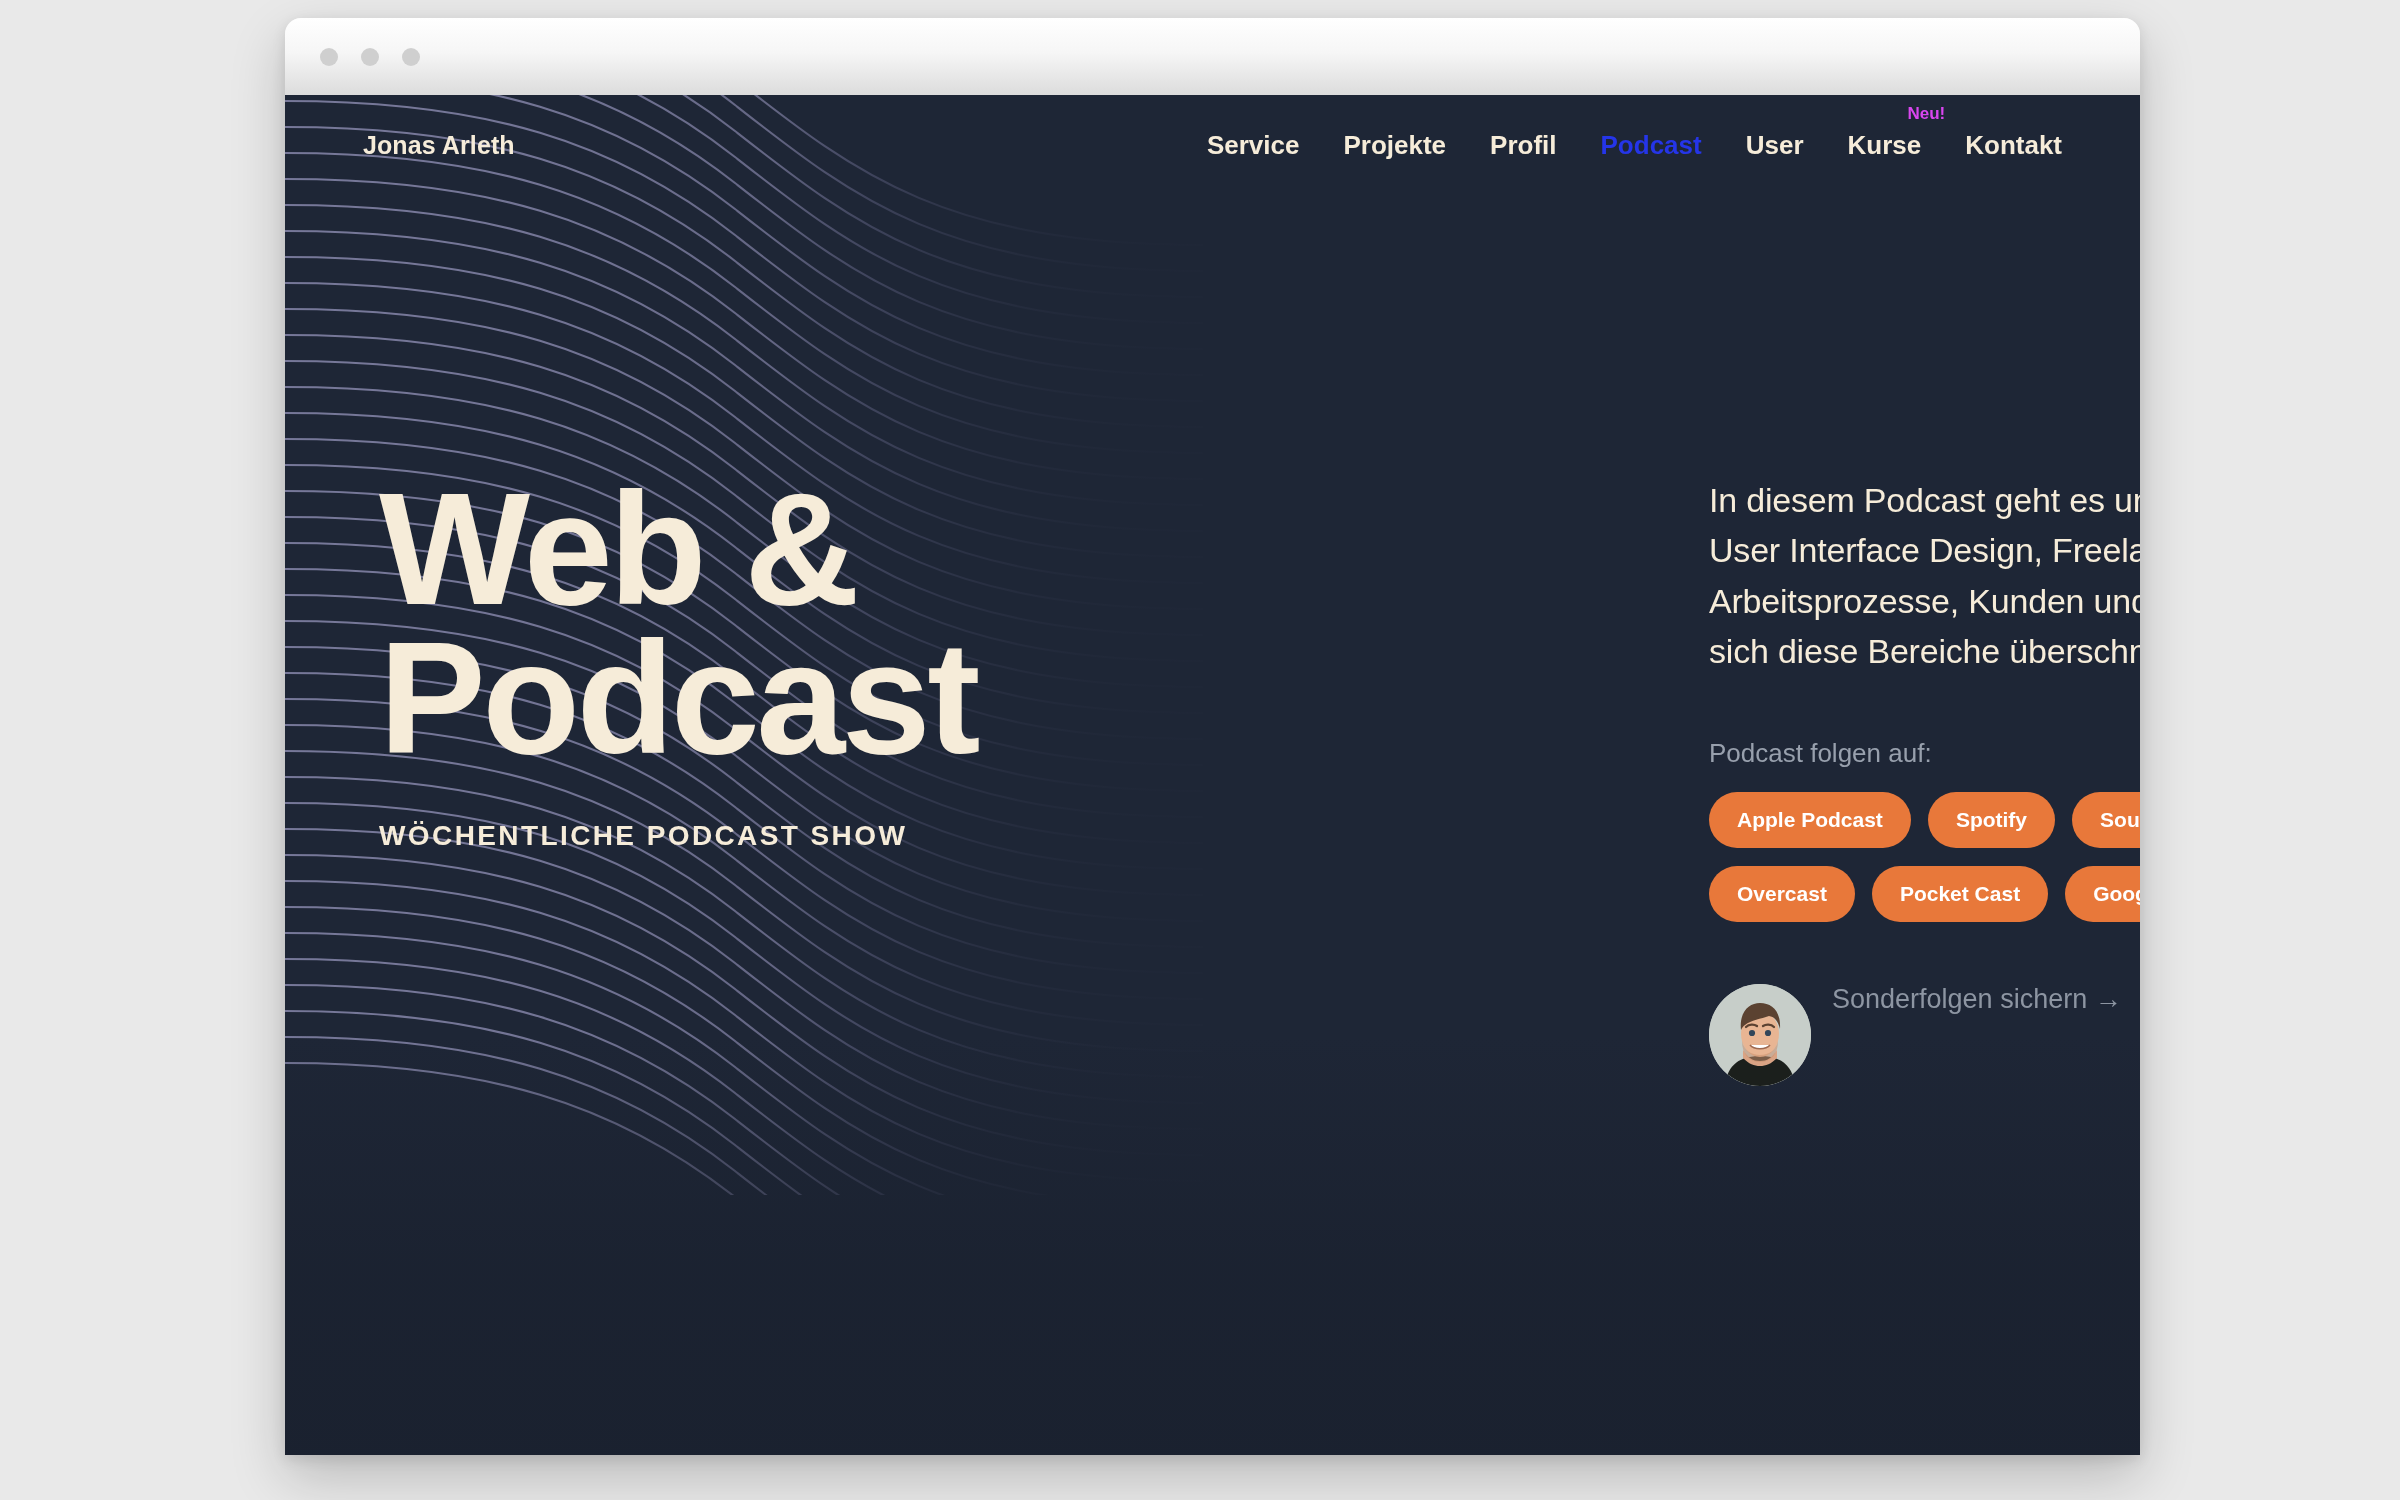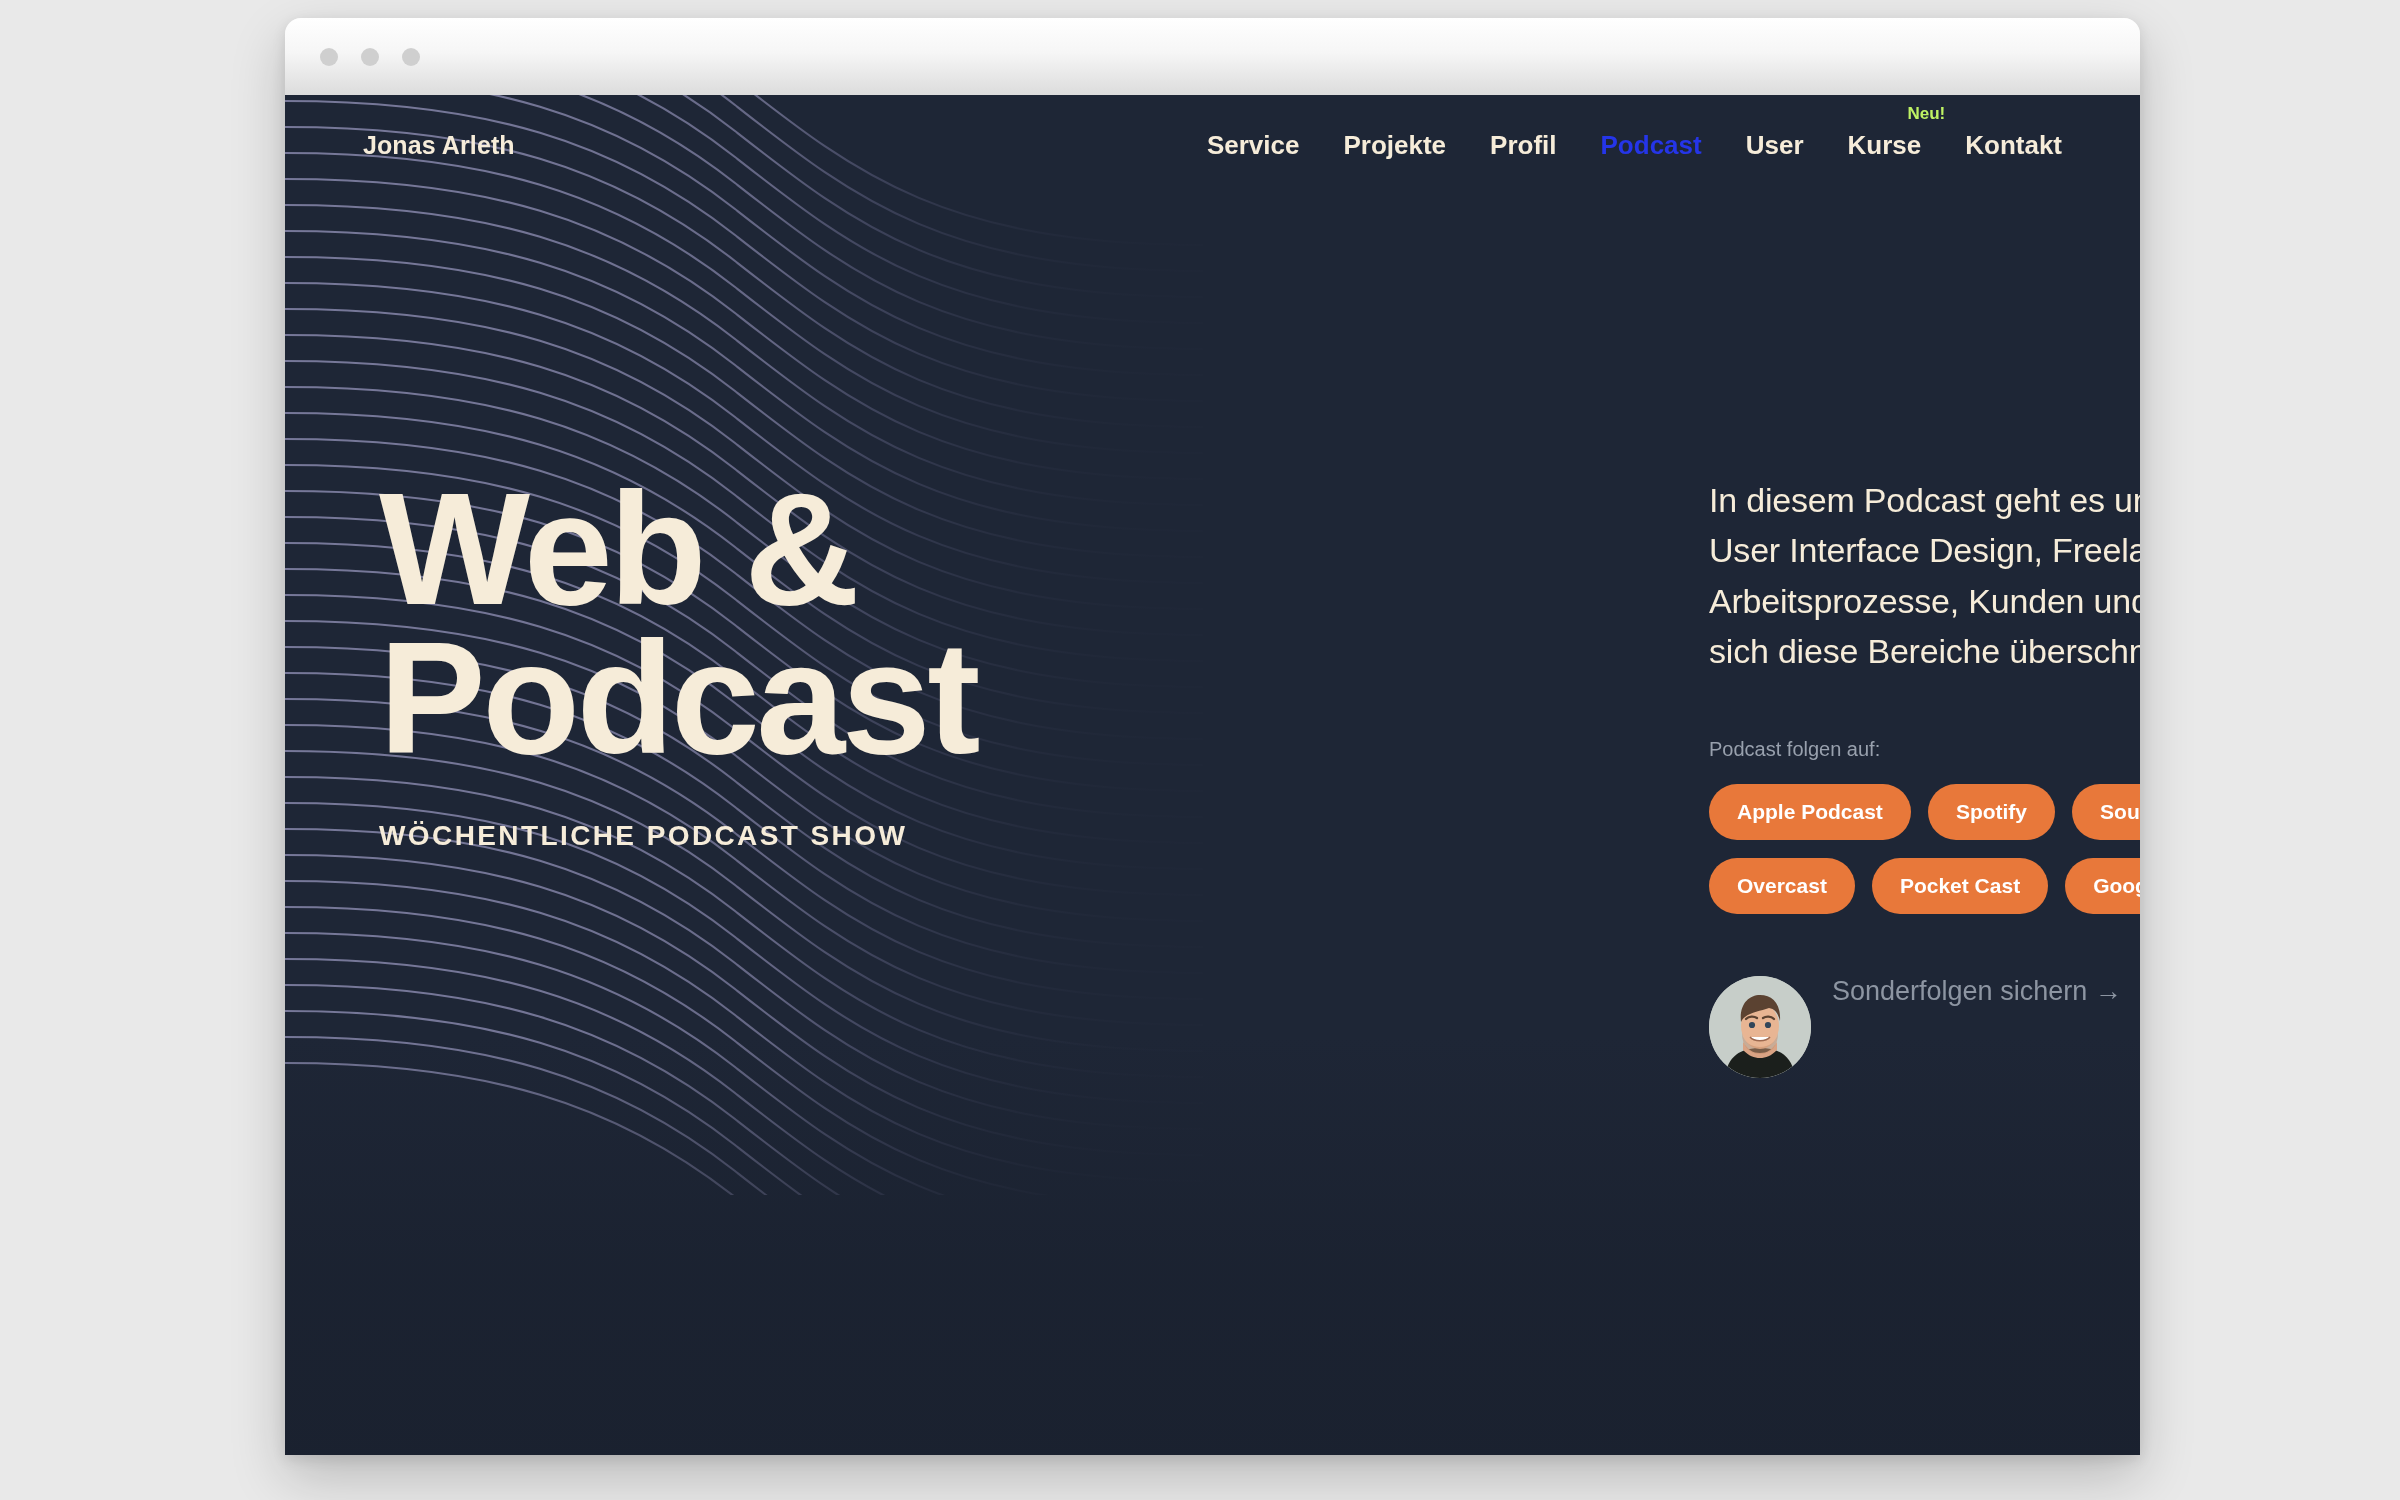--- a/index.html
+++ b/index.html
@@ -69,21 +69,21 @@
     display:flex; align-items:center; gap:44px;
   }
   .nav-link {
     position:relative;
     color:#f6ecd9; font-size:26px; font-weight:bold;
     text-decoration:none; white-space:nowrap;
   }
   .nav-link.is-active { color:#2535e8; }
   #nav-badge-neu {
     position:absolute; right:-24px; top:-26px;
-    color:#bef264; font-size:17px; font-weight:bold;
+    color:#d946ef; font-size:17px; font-weight:bold;
     white-space:nowrap;
   }
 
   
   #hero-left {
     position:absolute; left:94px; top:380px; z-index:4;
   }
   .headline-line {
     color:#f6ecd9;
     font-size:160px; font-weight:bold;
@@ -103,21 +103,21 @@
     position:absolute; left:1424px; top:380px;
     width:620px; z-index:4;
   }
   #hero-description {
     color:#f6ecd9;
     font-size:34px; line-height:1.48;
     letter-spacing:-0.2px;
   }
   #follow-label {
     margin-top:62px;
-    color:#98a0ad; font-size:20px;
+    color:#98a0ad; font-size:26px;
   }
   .button-row { display:flex; gap:17px; }
   #button-row-1 { margin-top:23px; }
   #button-row-2 { margin-top:18px; }
   .platform-button {
     background:#e8783a;
     color:#ffffff;
     font-size:21px; font-weight:bold;
     border:none; border-radius:999px;
     padding:16px 28px;

